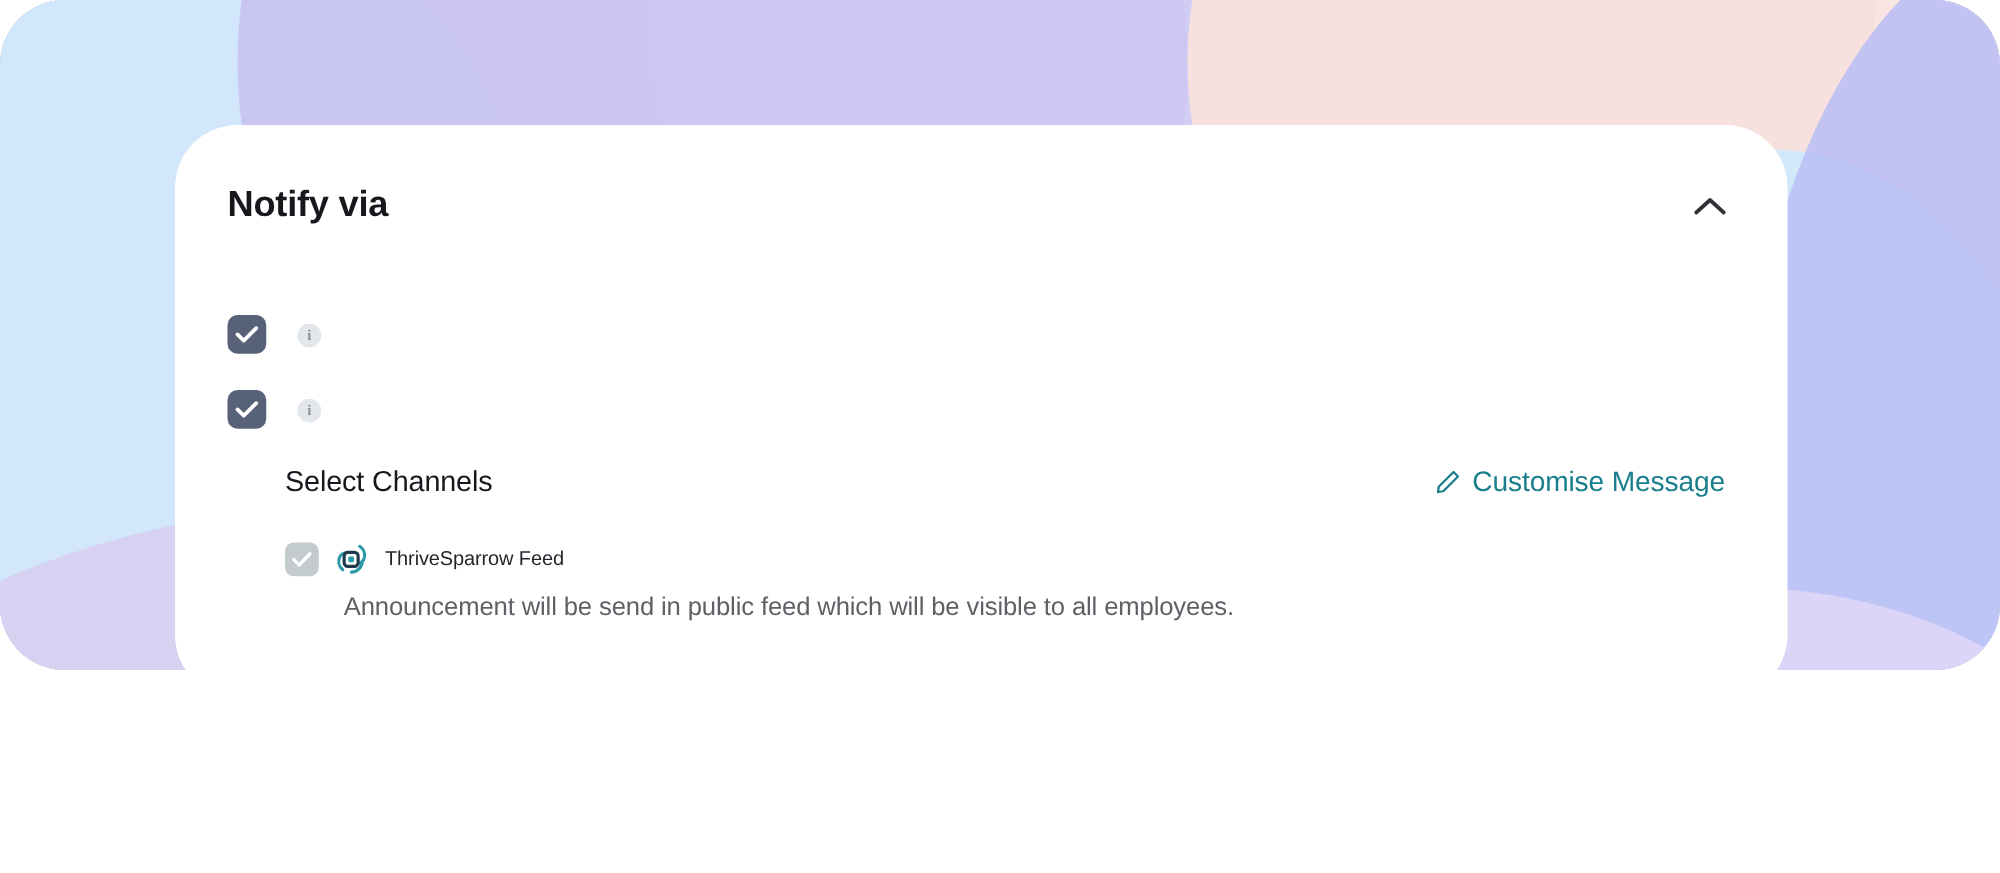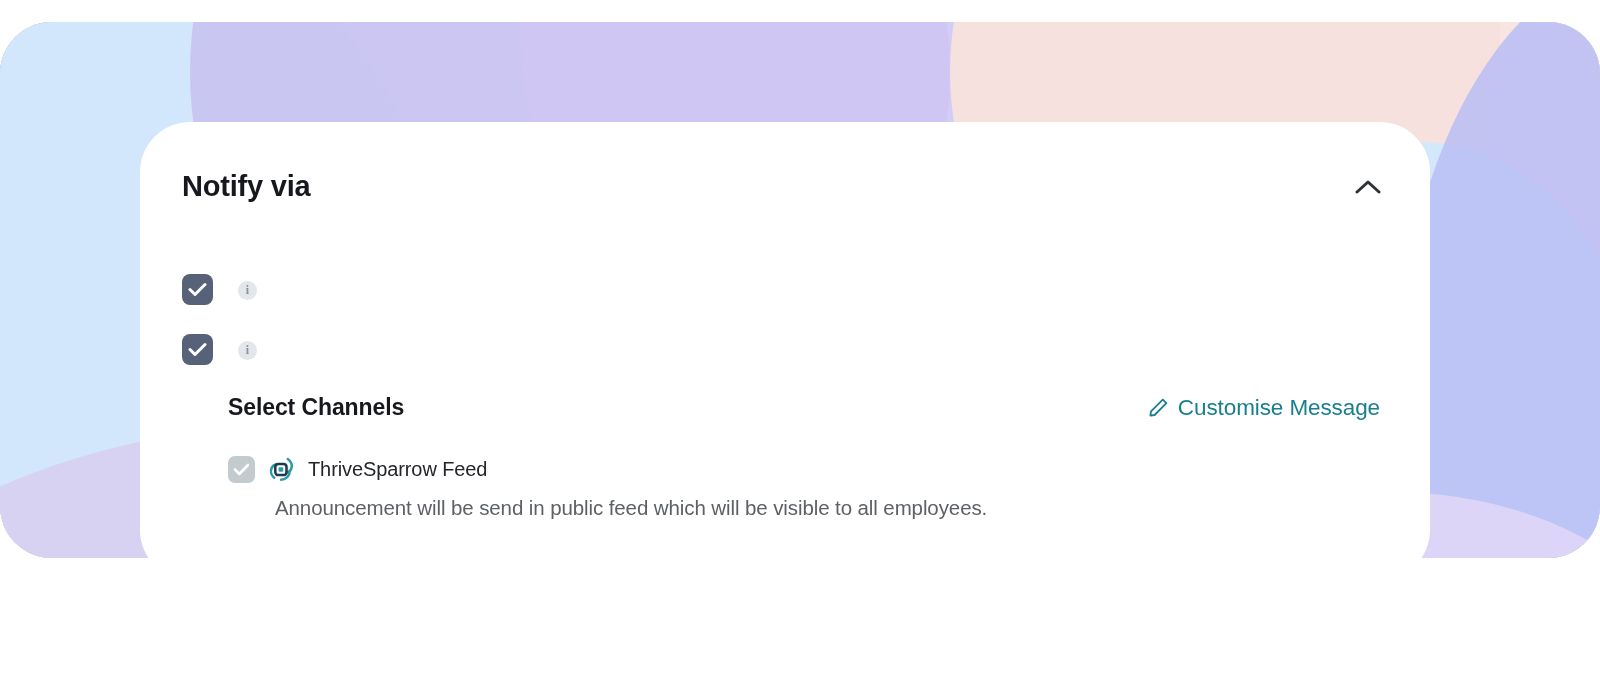--- a/index.html
+++ b/index.html
@@ -12,21 +12,20 @@
   }
 
   
   #frame {
     position: relative;
     width: 1600px;
     height: 536px;
     background: #4e6a70;
     border-radius: 52px;
     overflow: hidden;
-    margin-top: 22px;
   }
 
   
   #backdrop {
     position: absolute;
     inset: 0;
     background: #dbeafd;
     overflow: hidden;
   }
   .blob { position: absolute; border-radius: 50%; }
@@ -183,21 +182,21 @@
   .channels { margin-left: 46px; margin-top: 22px; }
 
   .channels-head {
     display: flex;
     align-items: center;
     justify-content: space-between;
     padding-right: 8px;
   }
   .channels-title {
     font-size: 23px;
-    font-weight: 700;
+    font-weight: 400;
     color: #16181d;
     letter-spacing: -.1px;
   }
   .customise-link {
     display: flex;
     align-items: center;
     gap: 9px;
     color: #1a7f8d;
     font-size: 22.5px;
     text-decoration: none;
@@ -208,21 +207,21 @@
   .customise-link svg { display: block; }
 
   .channel-row {
     display: flex;
     align-items: center;
     gap: 13px;
     margin-top: 35px;
   }
   .brand-logo { width: 27px; height: 27px; flex: none; display: block; }
   .channel-name {
-    font-size: 20px;
+    font-size: 16px;
     color: #24262c;
     letter-spacing: -.1px;
   }
   .channel-desc {
     margin-top: 13px;
     margin-left: 47px;
     font-size: 20.5px;
     color: #5d6166;
     letter-spacing: -.1px;
   }

